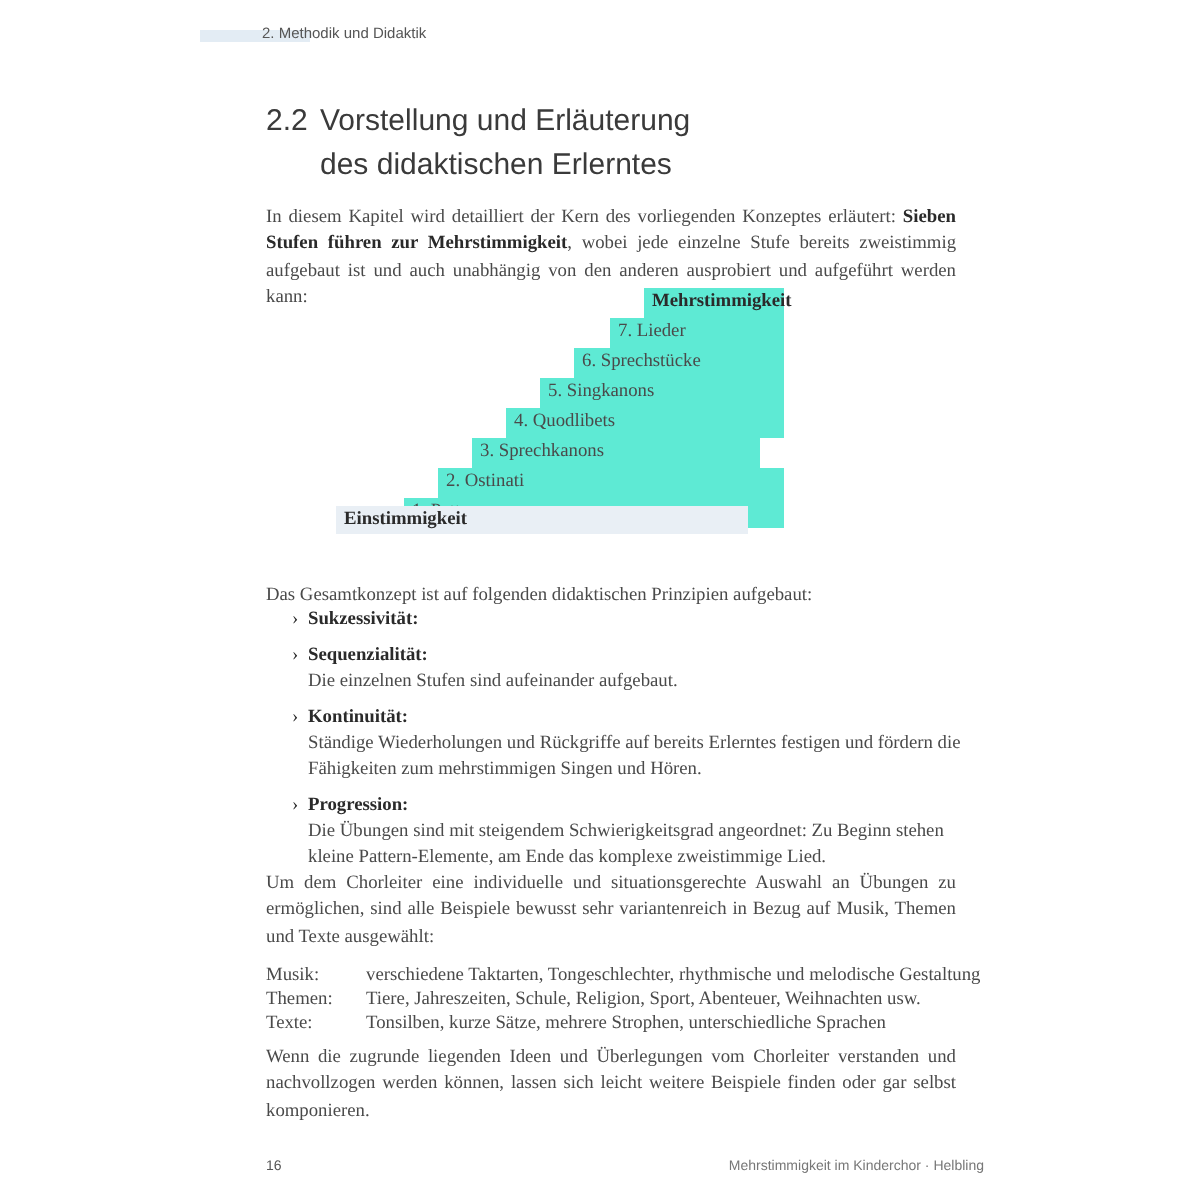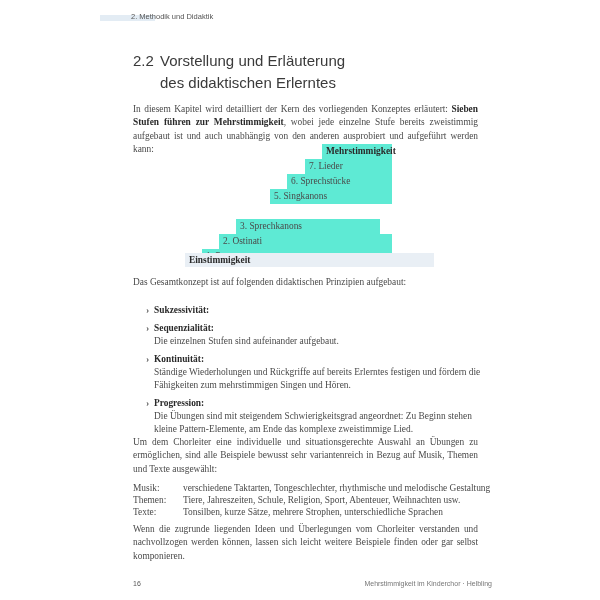--- a/index.html
+++ b/index.html
@@ -66,27 +66,28 @@
   <span class="line2">des didaktischen Erlerntes</span>
 </h1>
 
 <p class="body" style="top:103px;"><span>In diesem Kapitel wird detailliert der Kern des vorliegenden Konzeptes erläutert: </span><b>Sieben Stufen führen zur Mehrstimmigkeit</b><span>, wobei jede einzelne Stufe bereits zweistimmig aufgebaut ist und auch unabhängig von den anderen ausprobiert und aufgeführt werden kann:</span></p>
 
 <div class="stairs">
   <div class="step bold" style="left:322px; top:144px; width:70px;">Mehrstimmigkeit</div>
   <div class="step" style="left:305px; top:159px; width:87px;">7. Lieder</div>
   <div class="step" style="left:287px; top:174px; width:105px;">6. Sprechstücke</div>
   <div class="step" style="left:270px; top:189px; width:122px;">5. Singkanons</div>
+  <div class="step" style="left:253px; top:204px; width:139px;">4. Quodlibets</div>
   <div class="step" style="left:236px; top:219px; width:144px;">3. Sprechkanons</div>
   <div class="step" style="left:219px; top:234px; width:173px;">2. Ostinati</div>
   <div class="step" style="left:202px; top:249px; width:190px;">1. Patterns</div>
-  <div class="step bold" style="left:185px; top:250px; width:249px; top:253px; height:14px; background:#e9eff5;">Einstimmigkeit</div>
+  <div class="step bold" style="left:168px; top:250px; width:206px; top:253px; height:14px; background:#e9eff5;">Einstimmigkeit</div>
 </div>
 
-<p class="body" style="top:276px;">Das Gesamtkonzept ist auf folgenden didaktischen Prinzipien aufgebaut:</p>
+<p class="body" style="top:292px;">Das Gesamtkonzept ist auf folgenden didaktischen Prinzipien aufgebaut:</p>
 
 <div class="principles">
   <div class="principle">
     <div class="ptitle"><span class="chev">›</span><span>Sukzessivität:</span></div>
   </div>
   <div class="principle">
     <div class="ptitle"><span class="chev">›</span><span>Sequenzialität:</span></div>
     <div class="pdesc">Die einzelnen Stufen sind aufeinander aufgebaut.</div>
   </div>
   <div class="principle">

